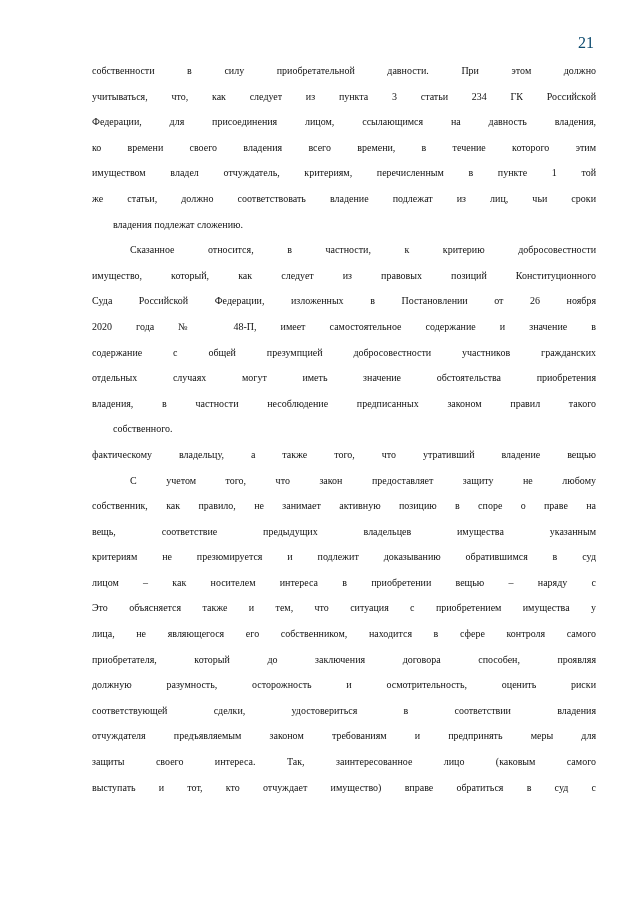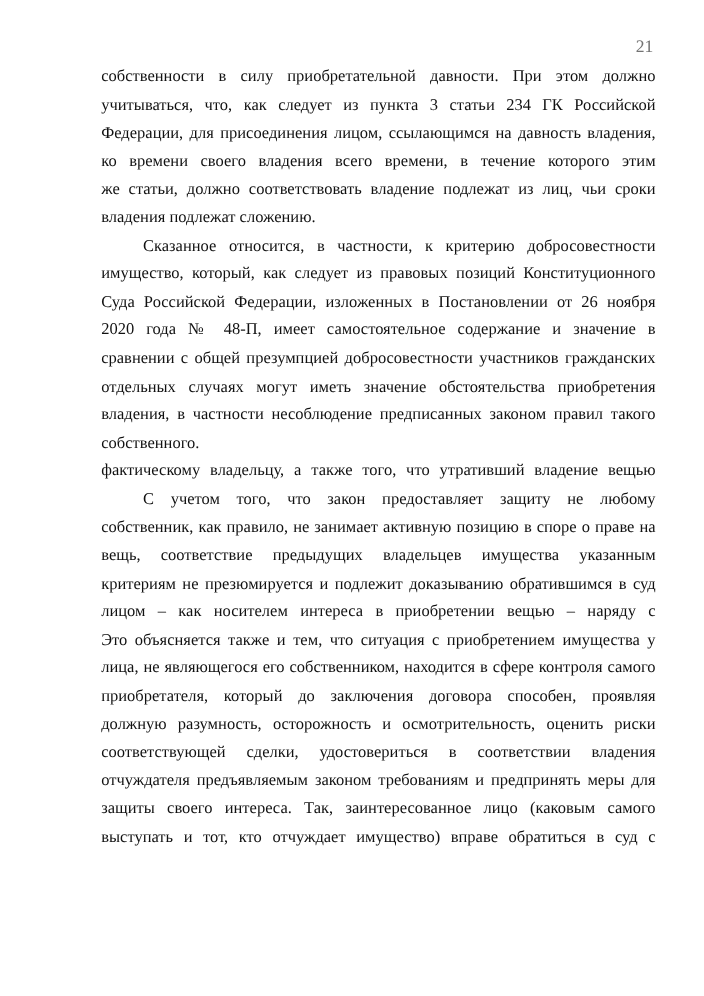--- a/index.html
+++ b/index.html
@@ -1,43 +1,44 @@
 <!DOCTYPE html>
 <html><head>
 <meta charset="utf-8">
 <style>
   html, body { margin:0; padding:0; background:#ffffff; }
   body { width:640px; height:905px; position:relative; overflow:hidden; }
   .page { position:absolute; left:0; top:0; width:640px; height:905px; background:#fff; }
-  .page-num { position:absolute; top:34px; right:46px; font-family:"Liberation Serif", serif; font-size:16px; color:#737373; }
-  .body-text { position:absolute; left:92px; top:58px; width:504px; font-family:"Liberation Serif", serif; font-size:15px; line-height:25.6px; color:#111; }
+  .page-num { position:absolute; top:34px; right:46px; font-family:"Liberation Serif", serif; font-size:16px; color:#0c4a6e; }
+  .body-text { position:absolute; left:92px; top:58px; width:504px; font-family:"Liberation Serif", serif; font-size:10px; line-height:25.6px; color:#111; }
   .line { display:block; white-space:nowrap; height:25.6px; text-align:justify; text-align-last:justify; }
-  .line.last { text-align-last:left; }
+  .line.last { text-align-last:left;margin-left:21px; }
   .line.indent { padding-left:38px; }
 </style>
 </head>
 <body>
 
 <div class="page">
   <div class="page-num">21</div>
   <div class="body-text" id="body">
       <div>
         <span class="line">собственности в силу приобретательной давности. При этом должно</span>
         <span class="line">учитываться, что, как следует из пункта 3 статьи 234 ГК Российской</span>
         <span class="line">Федерации, для присоединения лицом, ссылающимся на давность владения,</span>
         <span class="line">ко времени своего владения всего времени, в течение которого этим</span>
+        <span class="line">имуществом владел отчуждатель, критериям, перечисленным в пункте 1 той</span>
         <span class="line">же статьи, должно соответствовать владение подлежат из лиц, чьи сроки</span>
         <span class="line last">владения подлежат сложению.</span>
       </div>
       <div>
         <span class="line indent">Сказанное относится, в частности, к критерию добросовестности</span>
         <span class="line">имущество, который, как следует из правовых позиций Конституционного</span>
         <span class="line">Суда Российской Федерации, изложенных в Постановлении от 26 ноября</span>
         <span class="line">2020 года № 48-П, имеет самостоятельное содержание и значение в</span>
-        <span class="line">сравнении с общей презумпцией добросовестности участников гражданских</span>
+        <span class="line">содержание с общей презумпцией добросовестности участников гражданских</span>
         <span class="line">отдельных случаях могут иметь значение обстоятельства приобретения</span>
         <span class="line">владения, в частности несоблюдение предписанных законом правил такого</span>
         <span class="line last">собственного.</span>
       </div>
       <div>
         <span class="line">фактическому владельцу, а также того, что утративший владение вещью</span>
         <span class="line indent">С учетом того, что закон предоставляет защиту не любому</span>
         <span class="line">собственник, как правило, не занимает активную позицию в споре о праве на</span>
         <span class="line">вещь, соответствие предыдущих владельцев имущества указанным</span>
         <span class="line">критериям не презюмируется и подлежит доказыванию обратившимся в суд</span>

